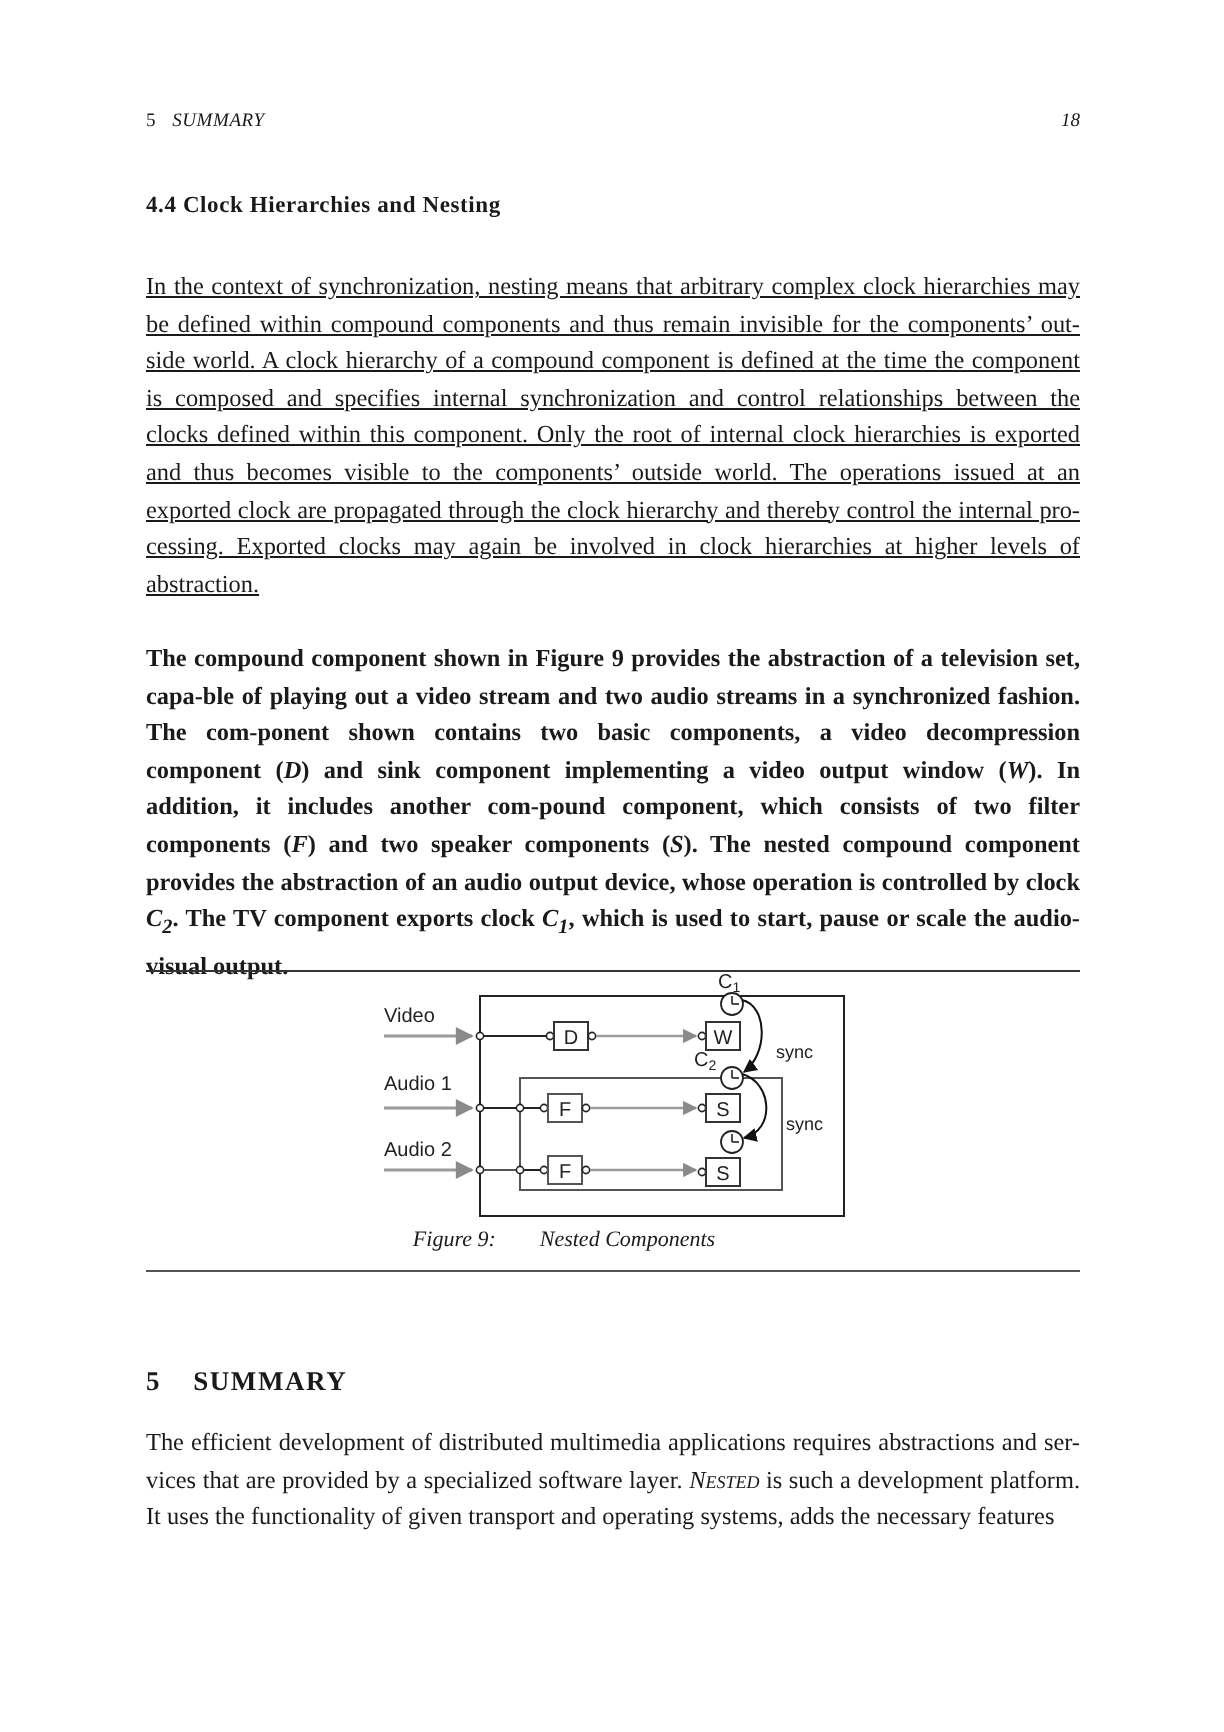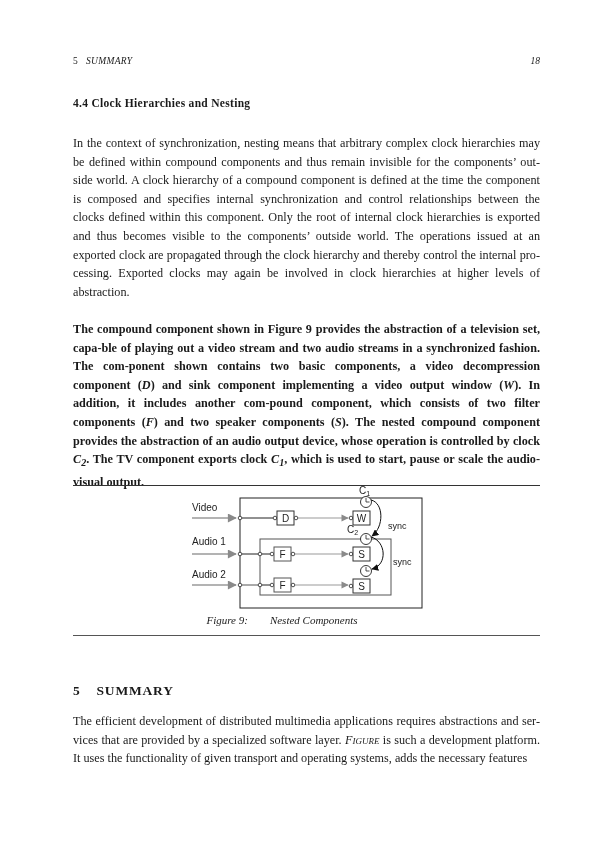--- a/index.html
+++ b/index.html
@@ -7,21 +7,21 @@
          font-family: "Liberation Serif", "DejaVu Serif", serif; color: #1a1a1a; }
   .running-head { position: absolute; top: 56px; left: 73px; width: 467px; height: 14px;
          font-size: 9.5px; font-style: italic; }
   .running-head .rh-left { position: absolute; left: 0; top: 0; letter-spacing: 0.3px; }
   .running-head .rh-left .num { font-style: normal; margin-right: 8px; }
   .running-head .rh-right { position: absolute; right: 0; top: 0; font-style: italic; }
   .sec-heading { position: absolute; left: 73px; top: 97px; font-size: 11.5px; font-weight: bold; letter-spacing: 0.3px; }
   .para { position: absolute; left: 73px; width: 467px; font-size: 12.2px; line-height: 18.6px;
           text-align: justify; margin: 0; hyphens: manual; }
   .para i { font-style: italic; }
-  .p1 { top: 134px; }
+  .p1 { top: 134px; text-decoration: underline; }
   .p2 { top: 320px; font-weight: bold; }
   .p3 { top: 712px; }
   .rule { position: absolute; left: 73px; width: 467px; height: 1px; background: #333; }
   .rule-top { top: 485px; }
   .rule-bottom { top: 635px; background: #555; }
   .figure { position: absolute; left: 170px; top: 485px; width: 260px; height: 125px; }
   .caption { position: absolute; top: 614px; left: 0; width: 564px; text-align: center; font-size: 11px; font-style: italic; }
   .caption .cap-label { margin-right: 22px; }
   .sec5 { position: absolute; left: 73px; top: 683px; font-size: 13.5px; font-weight: bold; letter-spacing: 0.8px; }
   .sec5 .num { margin-right: 16px; }
@@ -136,13 +136,13 @@
 <div class="caption">
   <span class="cap-label">Figure 9:</span><span>Nested Components</span>
 </div>
 
 <div class="rule rule-bottom"></div>
 
 <div class="sec5">
   <span class="num">5</span><span>SUMMARY</span>
 </div>
 
-<p class="para p3"><span>The efficient development of distributed multimedia applications requires abstractions and ser-vices that are provided by a specialized software layer. </span><span class="smallcaps">Figure</span><span> is such a development platform. It uses the functionality of given transport and operating systems, adds the necessary features</span></p>
+<p class="para p3"><span>The efficient development of distributed multimedia applications requires abstractions and ser-vices that are provided by a specialized software layer. </span><span class="smallcaps">Nested</span><span> is such a development platform. It uses the functionality of given transport and operating systems, adds the necessary features</span></p>
 
 </body></html>

